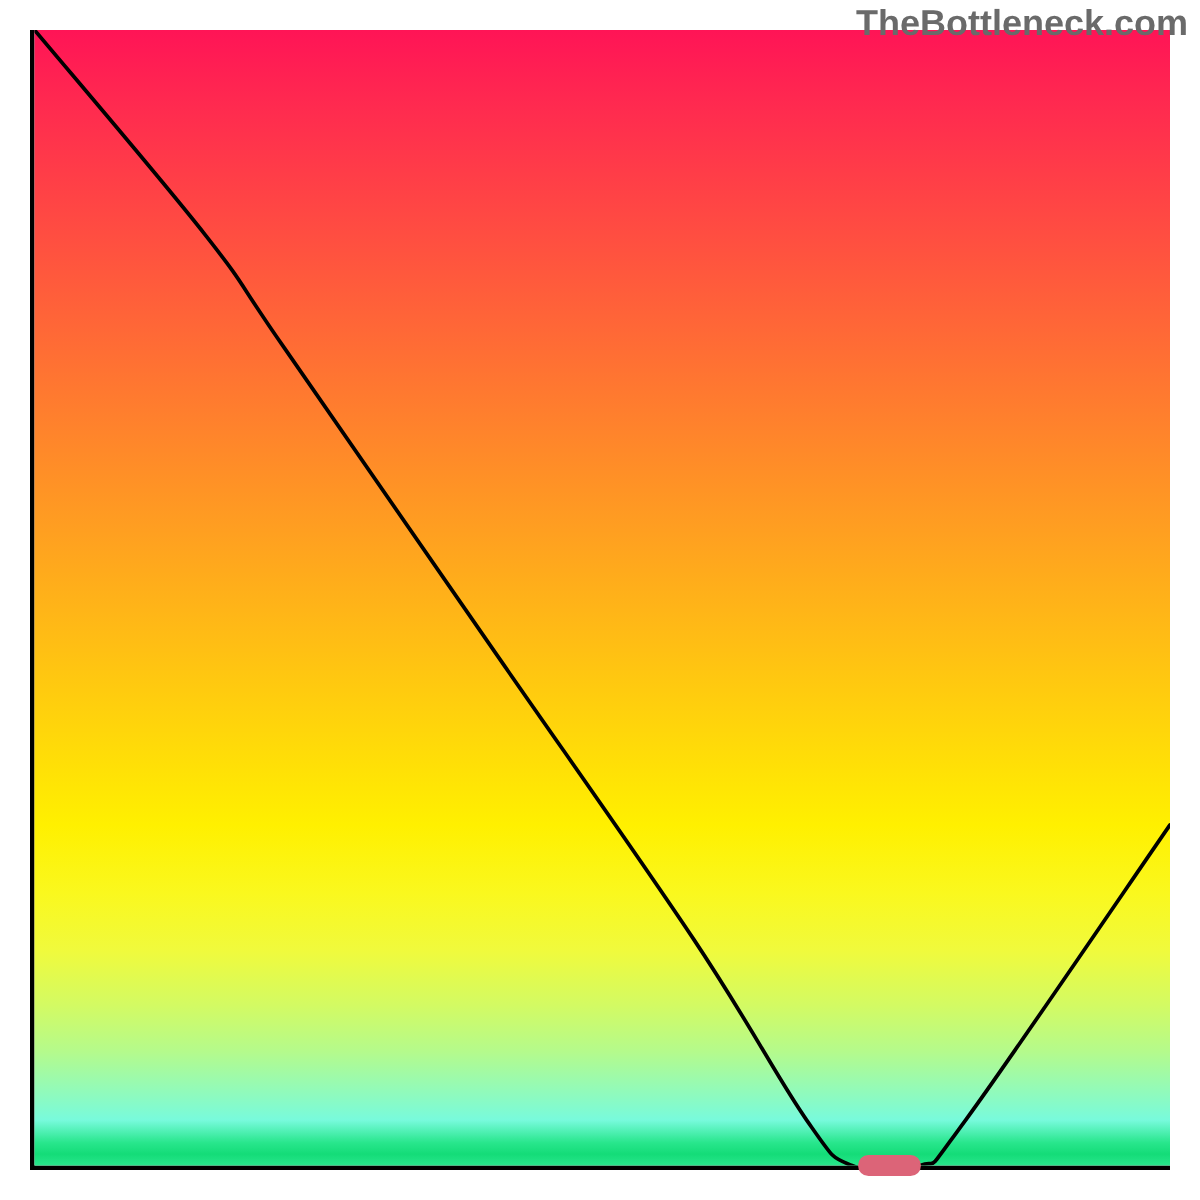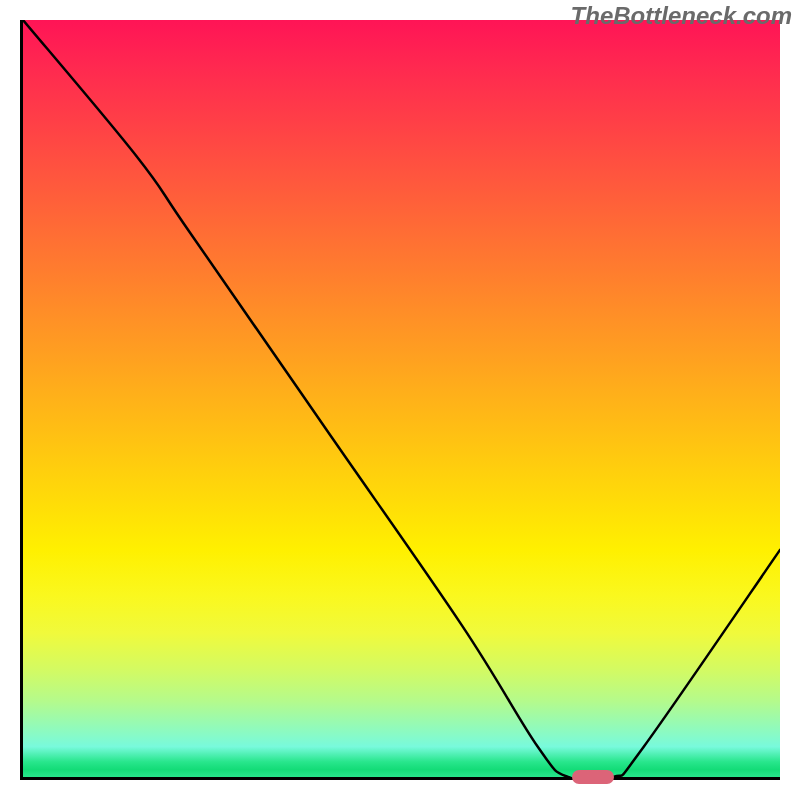--- a/index.html
+++ b/index.html
@@ -1,21 +1,20 @@
 <!DOCTYPE html>
 <html><head>
 <meta charset="utf-8">
 <style>
   * { margin: 0; padding: 0; box-sizing: border-box; }
   html, body { width: 800px; height: 800px; overflow: hidden; background: #fff; }
   .chart-container {
     position: relative;
     width: 800px;
     height: 800px;
-    font-style: italic;
   }
   .watermark {
     position: absolute;
     top: 2px;
     right: 8px;
     font-family: Arial, sans-serif;
     font-size: 24px;
     font-weight: bold;
     color: #6a6a6a;
     z-index: 10;

